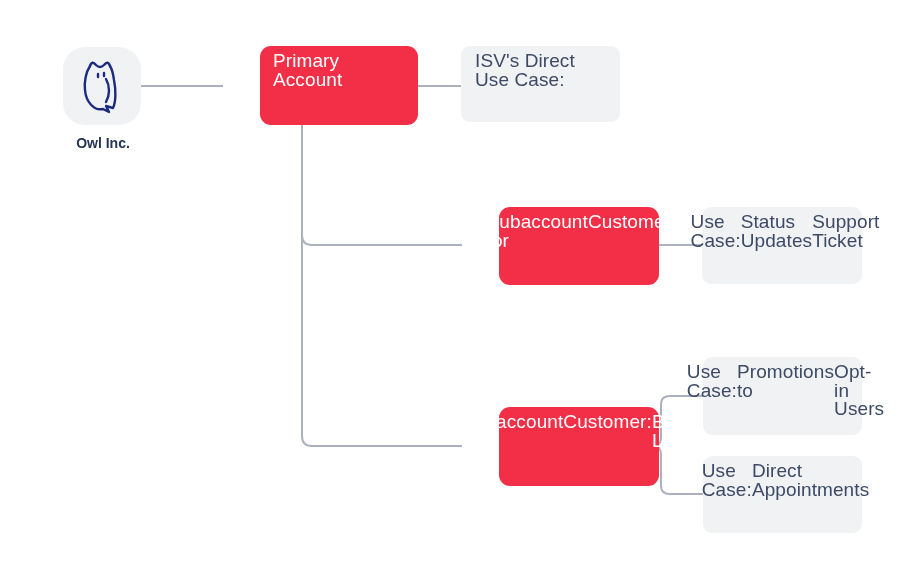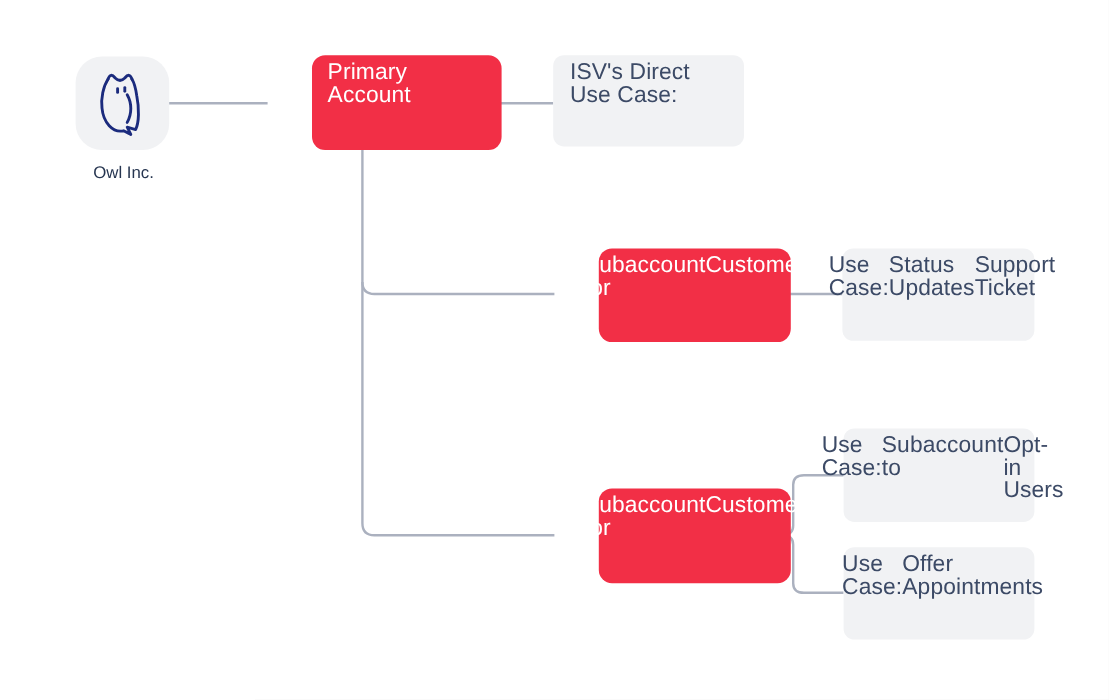--- a/index.html
+++ b/index.html
@@ -68,20 +68,21 @@
     align-items:center;
     justify-content:center;
   }
   .company-label{
     position:absolute;
     left:43px;top:135px;
     width:120px;
     text-align:center;
     font-size:14px;
     color:var(--company-label);
+    font-weight:bold;
   }
   .owl{
     stroke:var(--owl-stroke);
     fill:none;
     stroke-width:2.4;
     stroke-linecap:round;
     stroke-linejoin:round;
   }
 </style>
 </head>
@@ -125,26 +126,27 @@
 
   <div class="node gray" style="left:702px;top:207px;width:160px;height:77px;">
     <span class="line">Use Case:</span>
     <span class="line">Status Updates</span>
     <span class="line">Support Ticket</span>
   </div>
 
   <div class="node red" style="left:462px;top:407px;width:160px;height:79px;">
     <span class="line">Subaccount for</span>
     <span class="line">Customer:</span>
+    <span class="line">Buy n Large</span>
   </div>
 
   <div class="node gray" style="left:703px;top:357px;width:159px;height:78px;">
     <span class="line">Use Case:</span>
-    <span class="line">Subaccount to</span>
+    <span class="line">Promotions to</span>
     <span class="line">Opt-in Users</span>
   </div>
 
   <div class="node gray" style="left:703px;top:456px;width:159px;height:77px;">
     <span class="line">Use Case:</span>
-    <span class="line">Offer Appointments</span>
+    <span class="line">Direct Appointments</span>
   </div>
 
 </div>
 
 </body></html>

